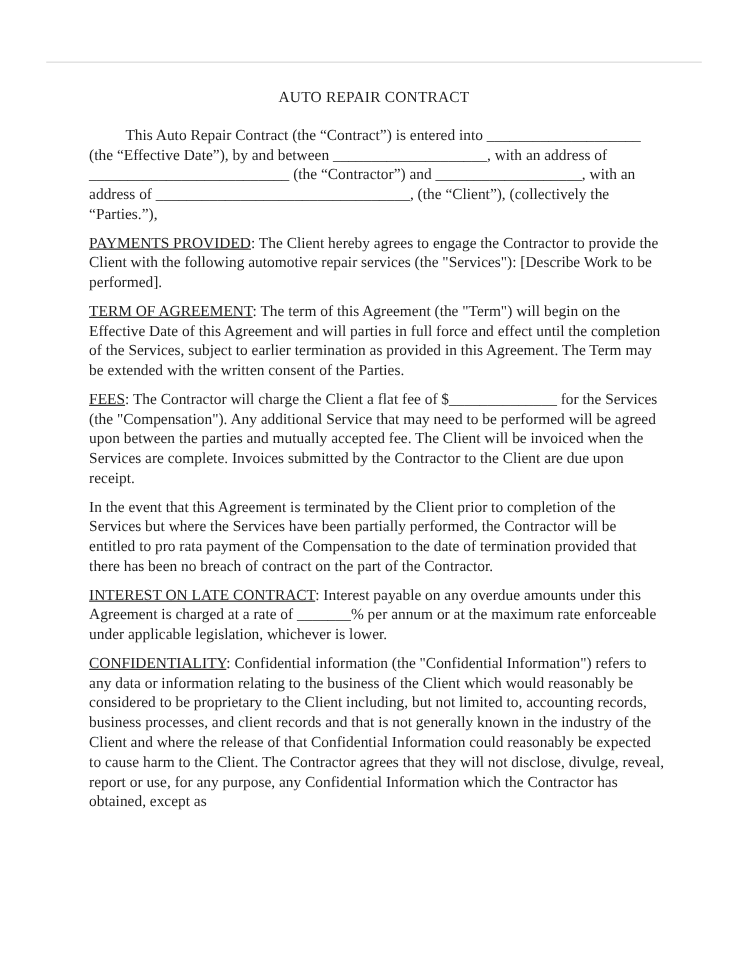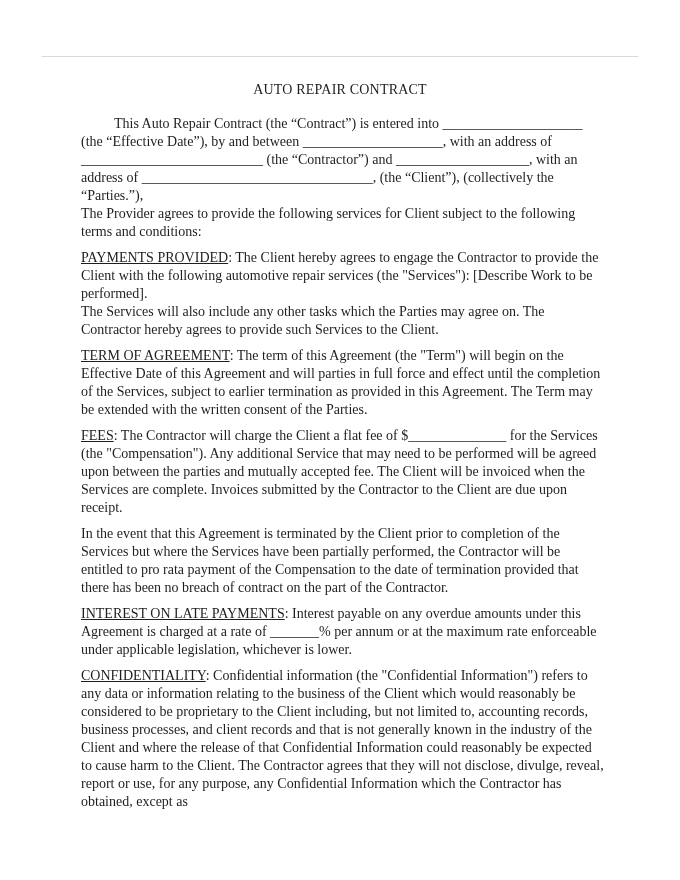--- a/index.html
+++ b/index.html
@@ -40,41 +40,39 @@
 <div>
 
   <div class="top-rule"></div>
 
   <div class="doc-title">AUTO REPAIR CONTRACT</div>
 
   <div class="content">
 
     <p class="block intro para">This Auto Repair Contract (the “Contract”) is entered into ____________________ (the “Effective Date”), by and between ____________________, with an address of __________________________ (the “Contractor”) and ___________________, with an address of _________________________________, (the “Client”), (collectively the “Parties.”),</p>
 
-    <p class="block para">The Provider agrees to provide the following services for Client subject to the following terms and conditions:</p>
 
     <div class="block">
       <p class="para"><span class="heading">PAYMENTS PROVIDED</span><span>: The Client hereby agrees to engage the Contractor to provide the Client with the following automotive repair services (the "Services"): [Describe Work to be performed].</span></p>
-      <p class="para">The Services will also include any other tasks which the Parties may agree on. The Contractor hereby agrees to provide such Services to the Client.</p>
     </div>
 
     <div class="block">
       <p class="para"><span class="heading">TERM OF AGREEMENT</span><span>: The term of this Agreement (the "Term") will begin on the Effective Date of this Agreement and will parties in full force and effect until the completion of the Services, subject to earlier termination as provided in this Agreement. The Term may be extended with the written consent of the Parties.</span></p>
     </div>
 
     <div class="block">
       <p class="para"><span class="heading">FEES</span><span>: The Contractor will charge the Client a flat fee of $______________ for the Services (the "Compensation"). Any additional Service that may need to be performed will be agreed upon between the parties and mutually accepted fee. The Client will be invoiced when the Services are complete. Invoices submitted by the Contractor to the Client are due upon receipt.</span></p>
     </div>
 
     <div class="block">
       <p class="para">In the event that this Agreement is terminated by the Client prior to completion of the Services but where the Services have been partially performed, the Contractor will be entitled to pro rata payment of the Compensation to the date of termination provided that there has been no breach of contract on the part of the Contractor.</p>
     </div>
 
     <div class="block">
-      <p class="para"><span class="heading">INTEREST ON LATE PAYMENTS</span><span>: Interest payable on any overdue amounts under this Agreement is charged at a rate of _______% per annum or at the maximum rate enforceable under applicable legislation, whichever is lower.</span></p>
+      <p class="para"><span class="heading">INTEREST ON LATE CONTRACT</span><span>: Interest payable on any overdue amounts under this Agreement is charged at a rate of _______% per annum or at the maximum rate enforceable under applicable legislation, whichever is lower.</span></p>
     </div>
 
     <div class="block">
       <p class="para"><span class="heading">CONFIDENTIALITY</span><span>: Confidential information (the "Confidential Information") refers to any data or information relating to the business of the Client which would reasonably be considered to be proprietary to the Client including, but not limited to, accounting records, business processes, and client records and that is not generally known in the industry of the Client and where the release of that Confidential Information could reasonably be expected to cause harm to the Client. The Contractor agrees that they will not disclose, divulge, reveal, report or use, for any purpose, any Confidential Information which the Contractor has obtained, except as</span></p>
     </div>
 
   </div>
 </div>
 
 </body></html>

